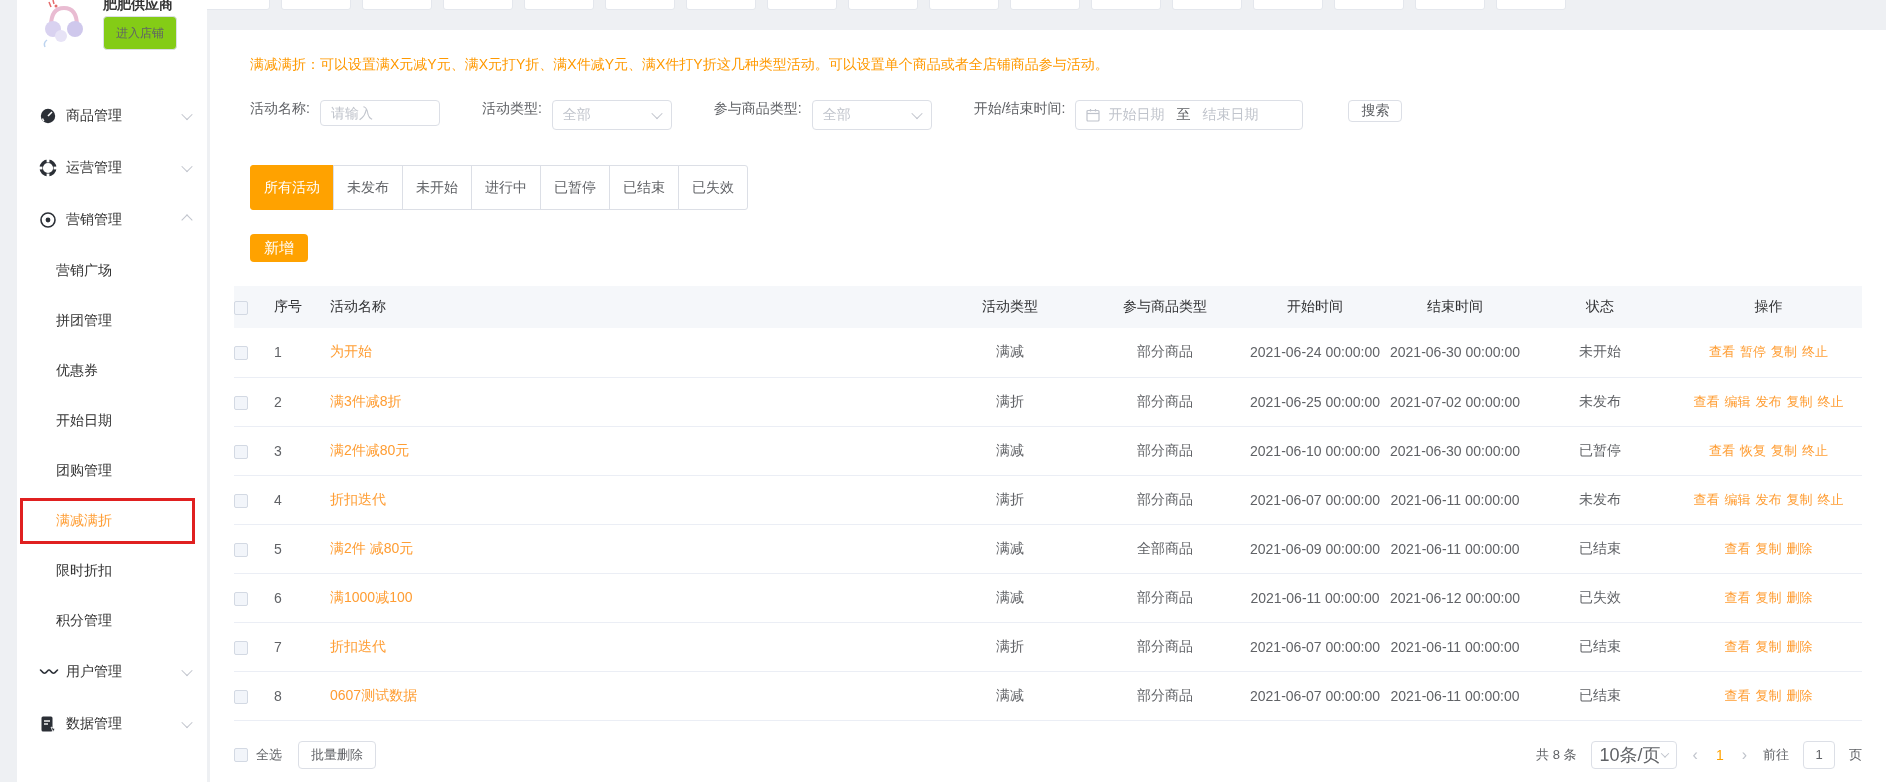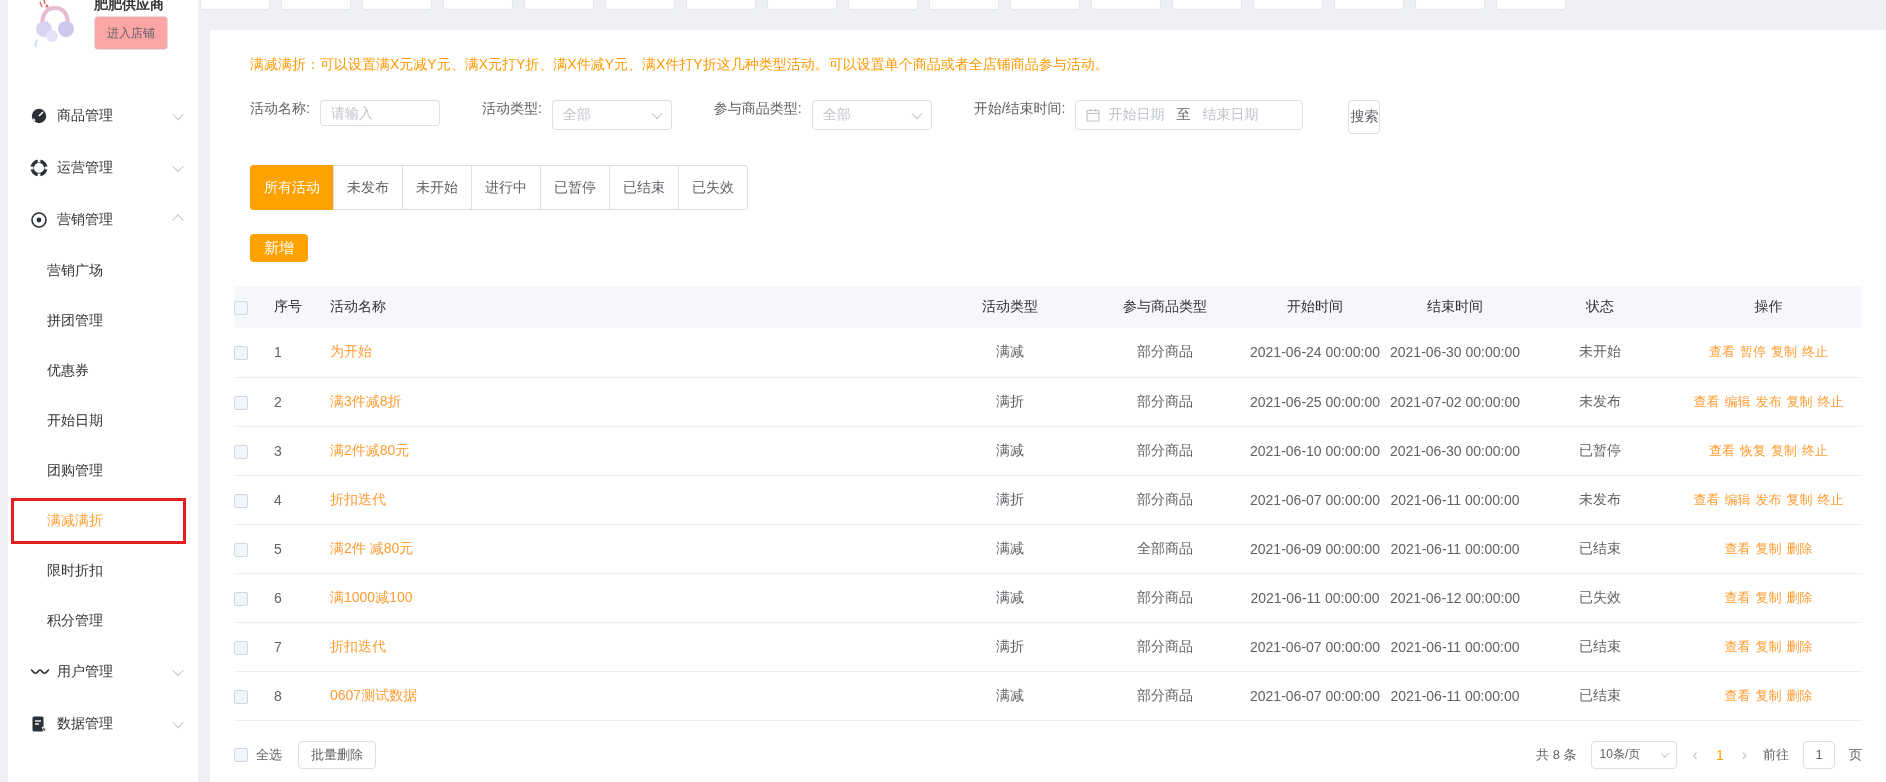--- a/index.html
+++ b/index.html
@@ -20,25 +20,25 @@
     position:relative;overflow:hidden;background:#eef0f3;
     font-family:"Liberation Sans","DejaVu Sans",sans-serif;
     font-size:14px;color:var(--txt);
   }
   
   .top-strip{position:absolute;left:190px;top:0;right:0;height:30px;}
   .top-tags{display:flex;gap:11px;padding-left:10px;}
   .top-tag{width:70px;height:24px;margin-top:-14px;background:#fff;
     border:1px solid var(--border-light);border-radius:3px;}
   
-  .sidebar{position:absolute;left:8px;top:0;width:190px;height:782px;background:#fff;}
+  .sidebar{position:absolute;left:17px;top:0;width:190px;height:782px;background:#fff;}
   .logo{position:absolute;left:24px;top:-4px;}
   .shop-name{position:absolute;left:86px;top:-4px;font-weight:bold;font-size:14px;color:#333;}
   .enter-shop{position:absolute;left:86px;top:16px;height:26px;padding:16px 12px;
-    background:#fca5a5;border:1px solid var(--border);border-radius:4px;
+    background:#84cc16;border:1px solid var(--border);border-radius:4px;
     font-size:12px;color:var(--txt2);display:flex;align-items:center;cursor:pointer;}
   .menu{position:absolute;left:0;top:90px;width:100%;}
   .menu-item{position:relative;height:52px;display:flex;align-items:center;cursor:pointer;}
   .menu-item .m-icon{width:18px;height:18px;margin-left:22px;flex:0 0 18px;}
   .menu-item .m-label{margin-left:9px;color:#333;}
   .menu-item .m-chev{position:absolute;right:16px;}
   .menu-child{position:relative;height:50px;display:flex;align-items:center;
     padding-left:39px;color:#333;cursor:pointer;}
   .menu-child.active{color:var(--link);}
   .annotation-box{position:absolute;left:3px;top:2px;width:175px;height:46px;
@@ -58,21 +58,21 @@
     font-family:"Liberation Sans","DejaVu Sans",sans-serif;}
   .f-input::placeholder{color:var(--placeholder);}
   .f-select{width:120px;height:30px;border:1px solid var(--border);border-radius:4px;
     display:flex;align-items:center;padding:0 10px;color:var(--placeholder);cursor:pointer;}
   .f-select .chev{margin-left:auto;}
   .gap{width:42px;flex:0 0 42px;}
   .date-range{width:228px;height:30px;border:1px solid var(--border);border-radius:4px;
     display:flex;align-items:center;padding:0 10px;cursor:pointer;}
   .date-range .ph{color:var(--placeholder);}
   .date-range .to{color:var(--txt2);margin:0 12px;}
-  .search-btn{height:34px;padding:0 1px;margin-left:45px;background:#fff;
+  .search-btn{height:22px;padding:0 12px;margin-left:45px;background:#fff;
     border:1px solid var(--border);border-radius:4px;color:var(--txt2);
     font-size:14px;cursor:pointer;}
   
   .tabs{margin-left:16px;display:flex;margin-bottom:24px;}
   .tab{height:45px;padding:0 13px;display:flex;align-items:center;background:#fff;
     border:1px solid var(--border);margin-left:-1px;font-size:14px;color:var(--txt2);cursor:pointer;}
   .tab:first-child{margin-left:0;border-radius:3px 0 0 3px;}
   .tab:last-child{border-radius:0 3px 3px 0;}
   .tab.active{background:var(--accent);border-color:var(--accent);color:#fff;}
   
@@ -92,21 +92,21 @@
   .actions{display:flex;justify-content:center;gap:5px;}
   .actions a{color:var(--link);text-decoration:none;font-size:13px;cursor:pointer;white-space:nowrap;}
   
   .tfoot{display:flex;align-items:center;margin-top:20px;width:1628px;}
   .select-all-label{margin-left:8px;font-size:13px;color:var(--txt2);}
   .batch-del{margin-left:16px;height:28px;padding:0 12px;background:#fff;
     border:1px solid var(--border);border-radius:4px;color:var(--txt2);font-size:13px;cursor:pointer;}
   .foot-right{margin-left:auto;display:flex;align-items:center;gap:14px;}
   .total{font-size:13px;color:var(--txt2);}
   .page-size{width:86px;height:28px;border:1px solid var(--border);border-radius:4px;
-    display:flex;align-items:center;padding:0 8px;font-size:12px;color:var(--txt2);cursor:pointer;justify-content:center;}
+    display:flex;align-items:center;padding:0 8px;font-size:18px;color:var(--txt2);cursor:pointer;justify-content:center;}
   .page-size .chev{margin-left:auto;width:6px;height:6px;}
   .pg-arrow{font-size:16px;color:var(--placeholder);background:none;border:none;cursor:pointer;padding:0 2px;}
   .pg-num{color:var(--accent);font-size:14px;padding:0 2px;cursor:pointer;}
   .goto{font-size:13px;color:var(--txt2);}
   .goto-input{width:32px;height:28px;border:1px solid var(--border);border-radius:4px;
     text-align:center;font-size:13px;color:var(--txt2);outline:none;
     font-family:"Liberation Sans","DejaVu Sans",sans-serif;}
 </style>
 </head>
 <body>

